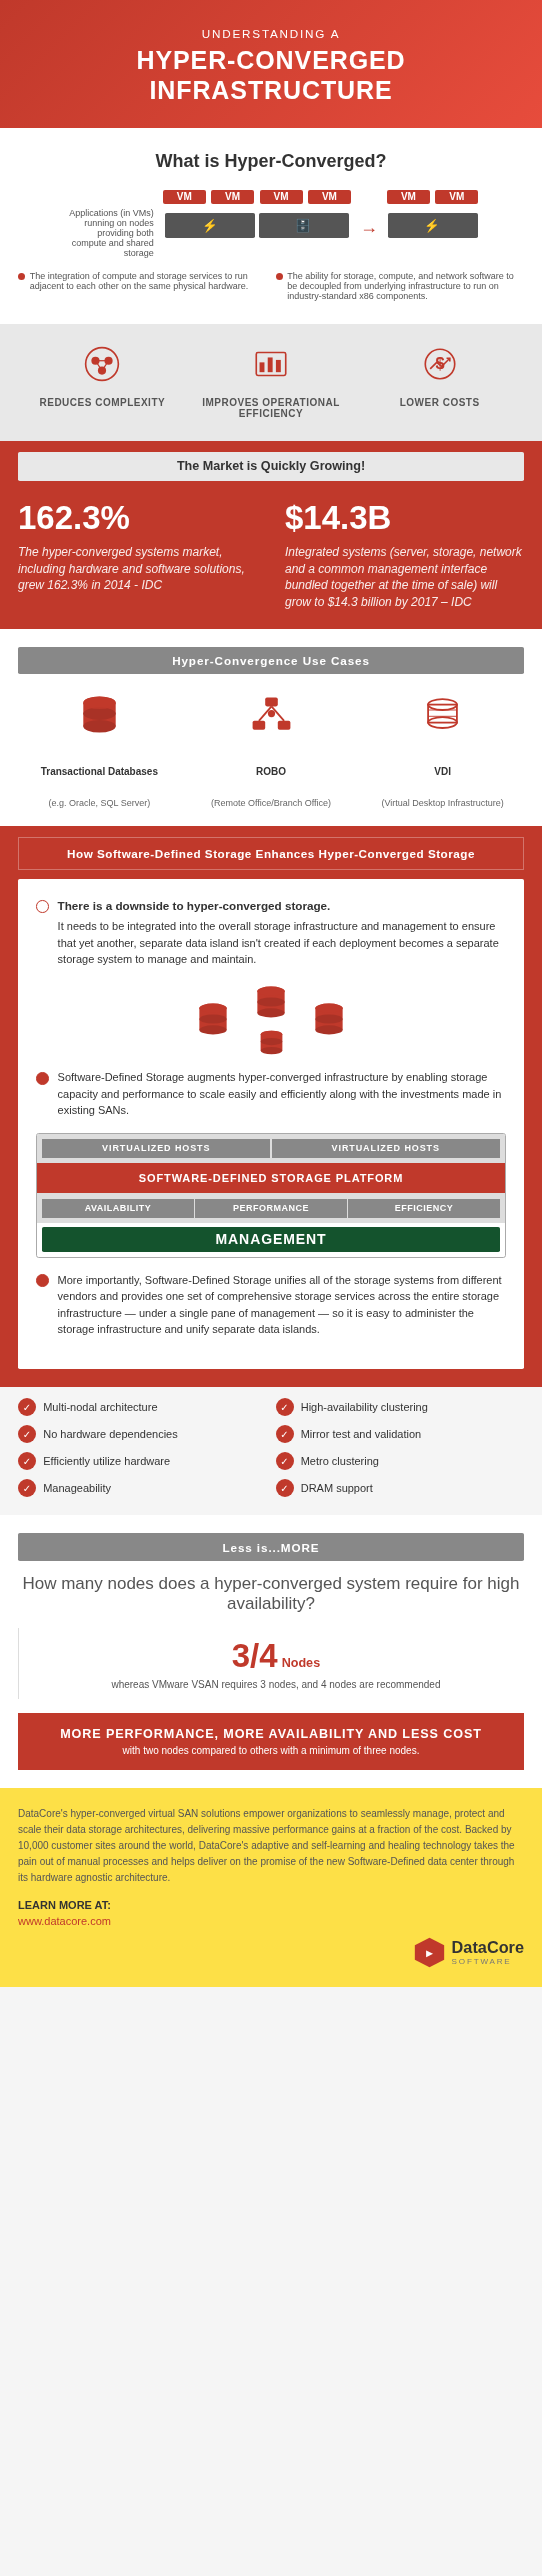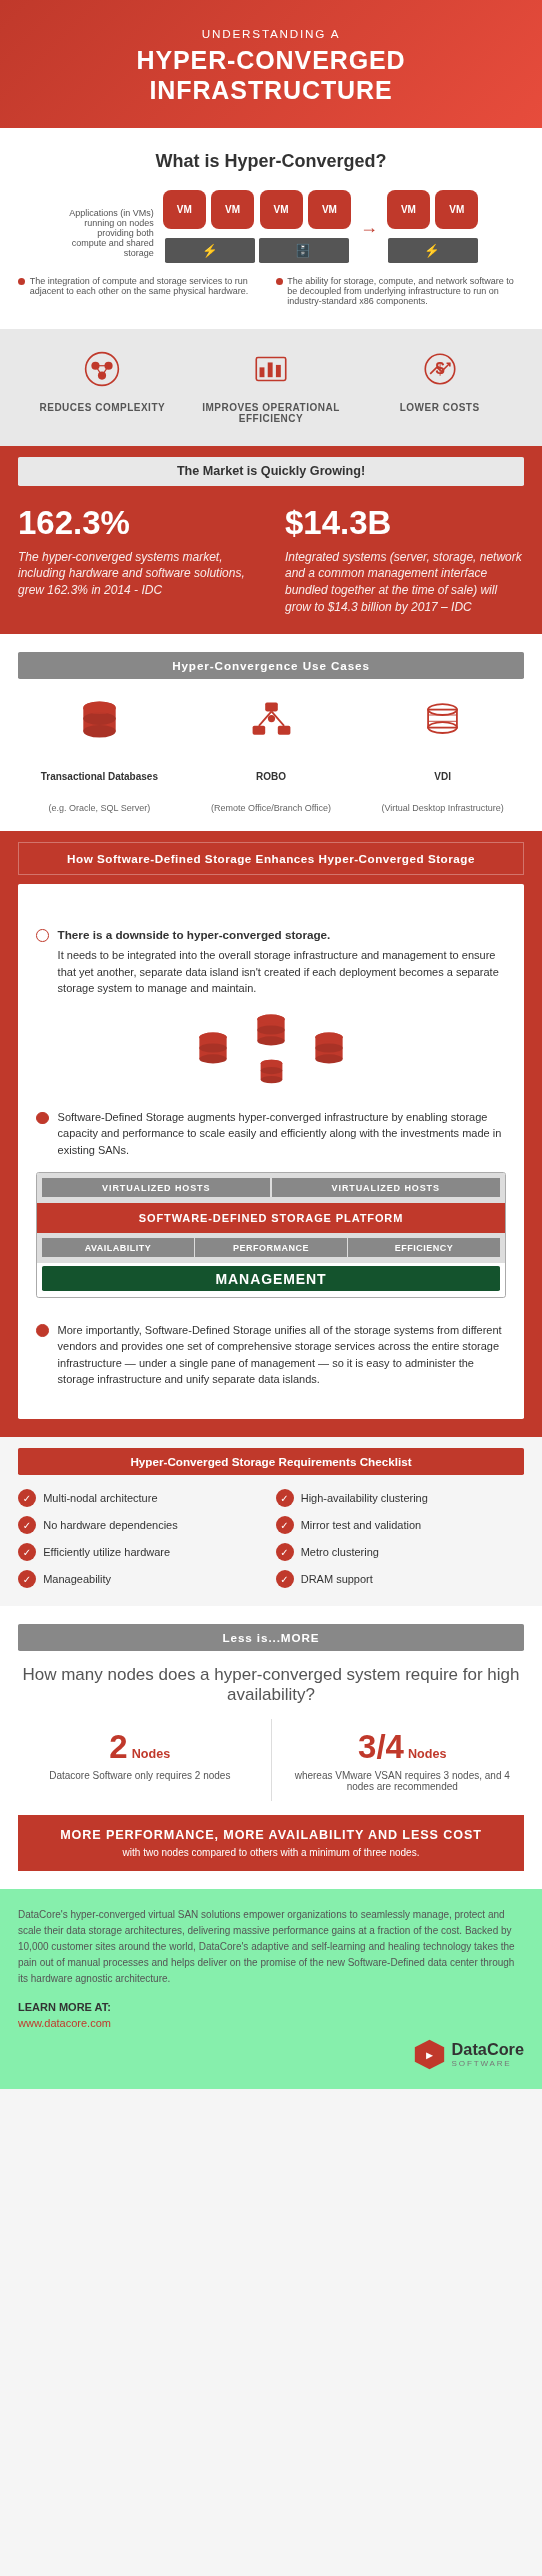--- a/index.html
+++ b/index.html
@@ -63,29 +63,29 @@
       gap: 5.4px;
       align-items: center;
       flex-direction: column;
     }
     .vm-row {
       display: flex;
       gap: 5.4px;
     }
     .vm-box {
       width: 43px;
-      height: 39px;
+      height: 14px;
       background: #c0392b;
       color: white;
       font-size: 10px;
       font-weight: bold;
       display: flex;
       align-items: center;
       justify-content: center;
-      border-radius: 8px;
+      border-radius: 2px;
     }
     .hw-block {
       display: flex;
       align-items: center;
       justify-content: center;
       gap: 3.6px;
       margin-top: 3.6px;
     }
     .hw-unit {
       width: 90px;
@@ -254,21 +254,20 @@
     .sds-content {
       background: white;
       padding: 18px;
       border-radius: 1.8px;
     }
     .sds-point {
       display: flex;
       gap: 9px;
       margin-bottom: 13.6px;
       align-items: flex-start;
-      margin-top: 24px;
     }
     .sds-bullet {
       width: 12.6px;
       height: 12.6px;
       border: 1.8px solid #c0392b;
       border-radius: 50%;
       margin-top: 2.7px;
       flex-shrink: 0;
     }
     .sds-bullet.filled {
@@ -468,21 +467,21 @@
       text-transform: uppercase;
       letter-spacing: 0.9px;
       margin-bottom: 4.5px;
     }
     .cta-sub {
       font-size: 10px;
     }
 
     
     .footer-section {
-      background: #86efac;
+      background: #fde047;
       padding: 18px;
     }
     .footer-text {
       font-size: 10px;
       color: #555;
       line-height: 1.6;
       margin-bottom: 13.6px;
     }
     .learn-more {
       font-size: 11px;
@@ -725,21 +724,20 @@
     </div>
 
     <div class="sds-point">
       <div class="sds-bullet filled"></div>
       <div class="sds-text">More importantly, Software-Defined Storage unifies all of the storage systems from different vendors and provides one set of comprehensive storage services across the entire storage infrastructure — under a single pane of management — so it is easy to administer the storage infrastructure and unify separate data islands.</div>
     </div>
   </div>
 </div>
 
 <div class="checklist-section">
-  <div class="checklist-banner">Hyper-Converged Storage Requirements Checklist</div>
   <div class="checklist-grid">
     <div class="checklist-item">
       <div class="check-icon">✓</div>
       <span>Multi-nodal architecture</span>
     </div>
     <div class="checklist-item">
       <div class="check-icon">✓</div>
       <span>High-availability clustering</span>
     </div>
     <div class="checklist-item">
@@ -766,25 +764,20 @@
       <div class="check-icon">✓</div>
       <span>DRAM support</span>
     </div>
   </div>
 </div>
 
 <div class="less-section">
   <div class="less-banner">Less is...MORE</div>
   <div class="less-question">How many nodes does a hyper-converged system require for high availability?</div>
   <div class="nodes-row">
-    <div class="nodes-item">
-      <span class="nodes-number">2</span>
-      <span class="nodes-unit">Nodes</span>
-      <div class="nodes-desc">Datacore Software only requires 2 nodes</div>
-    </div>
     <div class="nodes-divider"></div>
     <div class="nodes-item">
       <span class="nodes-number">3/4</span>
       <span class="nodes-unit">Nodes</span>
       <div class="nodes-desc">whereas VMware VSAN requires 3 nodes, and 4 nodes are recommended</div>
     </div>
   </div>
   <div class="cta-banner">
     <div class="cta-main">MORE PERFORMANCE, MORE AVAILABILITY AND LESS COST</div>
     <div class="cta-sub">with two nodes compared to others with a minimum of three nodes.</div>

